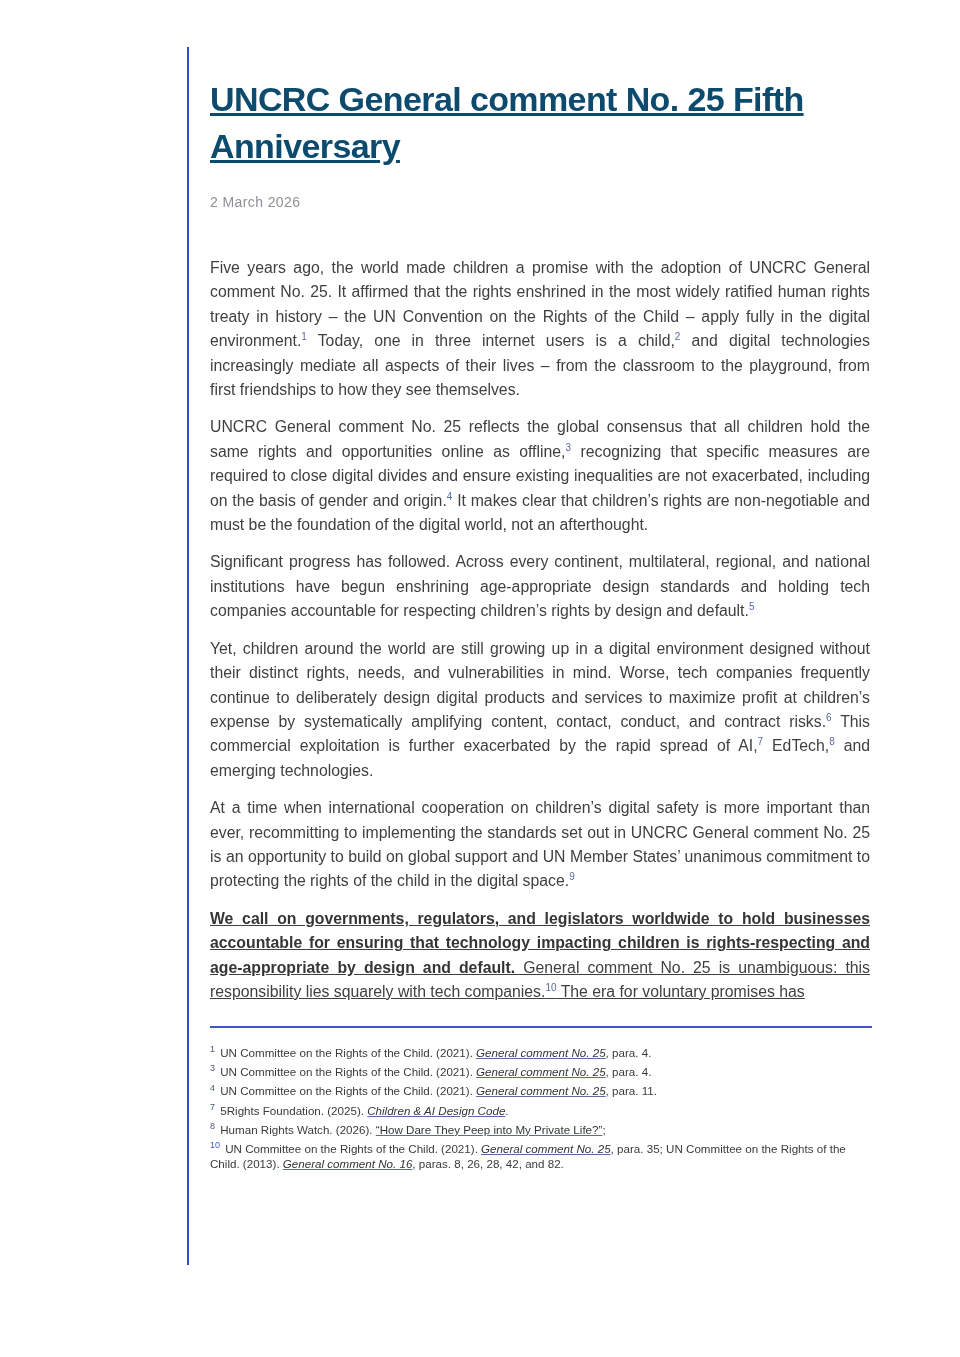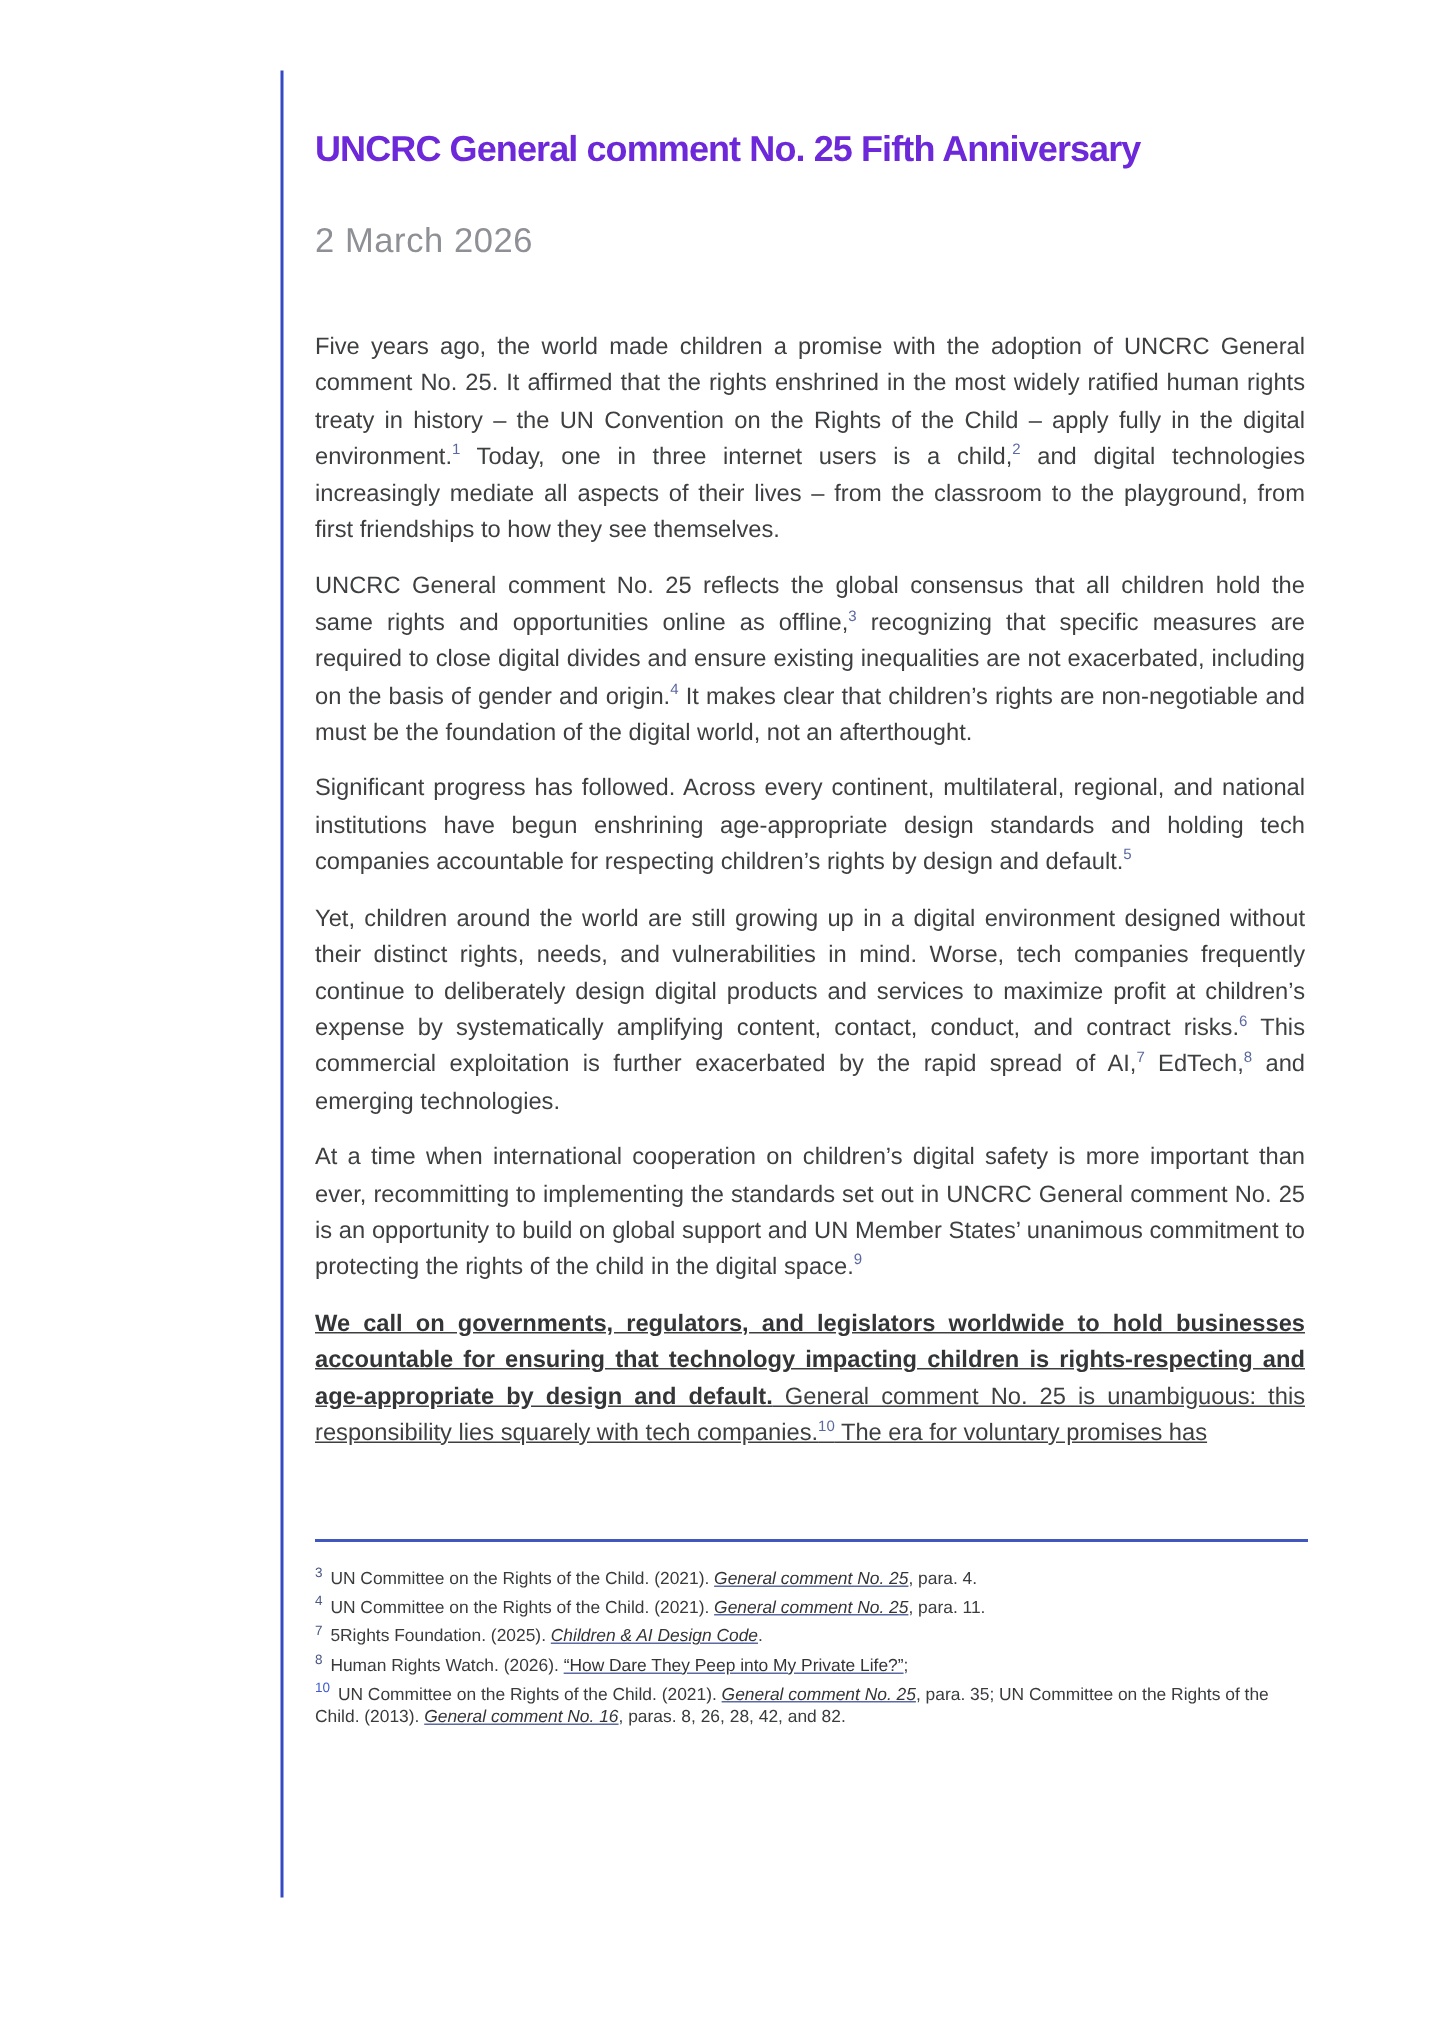--- a/index.html
+++ b/index.html
@@ -20,28 +20,29 @@
     background: #3449c4;
   }
   .content {
     position: absolute;
     left: 210px;
     top: 76px;
     width: 660px;
   }
   h1.doc-title {
     margin: 0 0 24px 0;
-    font-size: 24px;
+    font-size: 34px;
     line-height: 47px;
     font-weight: 700;
     letter-spacing: -0.6px;
-    color: #6d28d9;
+    color: #0c4a6e;
+    text-decoration: underline;
   }
   .doc-date {
-    font-size: 23px;
+    font-size: 14px;
     letter-spacing: 0.4px;
     color: #8e9095;
     margin-bottom: 46px;
   }
   .body-text .para {
     margin: 0 0 13px 0;
     font-size: 15.8px;
     line-height: 24.4px;
     color: #3e3f41;
     text-align: justify;
@@ -103,20 +104,21 @@
         <p class="para"><span class="t">Significant progress has followed. Across every continent, multilateral, regional, and national institutions have begun enshrining age-appropriate design standards and holding tech companies accountable for respecting children’s rights by design and default.</span><sup class="ref">5</sup></p>
         <p class="para"><span class="t">Yet, children around the world are still growing up in a digital environment designed without their distinct rights, needs, and vulnerabilities in mind. Worse, tech companies frequently continue to deliberately design digital products and services to maximize profit at children’s expense by systematically amplifying content, contact, conduct, and contract risks.</span><sup class="ref">6</sup><span class="t"> This commercial exploitation is further exacerbated by the rapid spread of AI,</span><sup class="ref">7</sup><span class="t"> EdTech,</span><sup class="ref">8</sup><span class="t"> and emerging technologies.</span></p>
         <p class="para"><span class="t">At a time when international cooperation on children’s digital safety is more important than ever, recommitting to implementing the standards set out in UNCRC General comment No. 25 is an opportunity to build on global support and UN Member States’ unanimous commitment to protecting the rights of the child in the digital space.</span><sup class="ref">9</sup></p>
         <p class="para"><span class="b">We call on governments, regulators, and legislators worldwide to hold businesses accountable for ensuring that technology impacting children is rights-respecting and age-appropriate by design and default.</span><span class="t"> General comment No. 25 is unambiguous: this responsibility lies squarely with tech companies.</span><sup class="ref">10</sup><span class="t"> The era for voluntary promises has</span></p>
       </div>
   </div>
 
   <div class="footnotes">
     <div class="fn-sep"></div>
     <div id="footnote-list">
+        <div class="fn"><sup class="fn-num">1</sup> <span class="t">UN Committee on the Rights of the Child. (2021). </span><span class="li">General comment No. 25</span><span class="t">, para. 4.</span></div>
         <div class="fn"><sup class="fn-num">3</sup> <span class="t">UN Committee on the Rights of the Child. (2021). </span><span class="li">General comment No. 25</span><span class="t">, para. 4.</span></div>
         <div class="fn"><sup class="fn-num">4</sup> <span class="t">UN Committee on the Rights of the Child. (2021). </span><span class="li">General comment No. 25</span><span class="t">, para. 11.</span></div>
         <div class="fn"><sup class="fn-num">7</sup> <span class="t">5Rights Foundation. (2025). </span><span class="li">Children &amp; AI Design Code</span><span class="t">.</span></div>
         <div class="fn"><sup class="fn-num">8</sup> <span class="t">Human Rights Watch. (2026). </span><span class="l">“How Dare They Peep into My Private Life?”</span><span class="t">;</span></div>
         <div class="fn"><sup class="fn-num accent">10</sup> <span class="t">UN Committee on the Rights of the Child. (2021). </span><span class="li">General comment No. 25</span><span class="t">, para. 35; UN Committee on the Rights of the Child. (2013). </span><span class="li">General comment No. 16</span><span class="t">, paras. 8, 26, 28, 42, and 82.</span></div>
       </div>
   </div>
 </div>
 
 </body></html>

